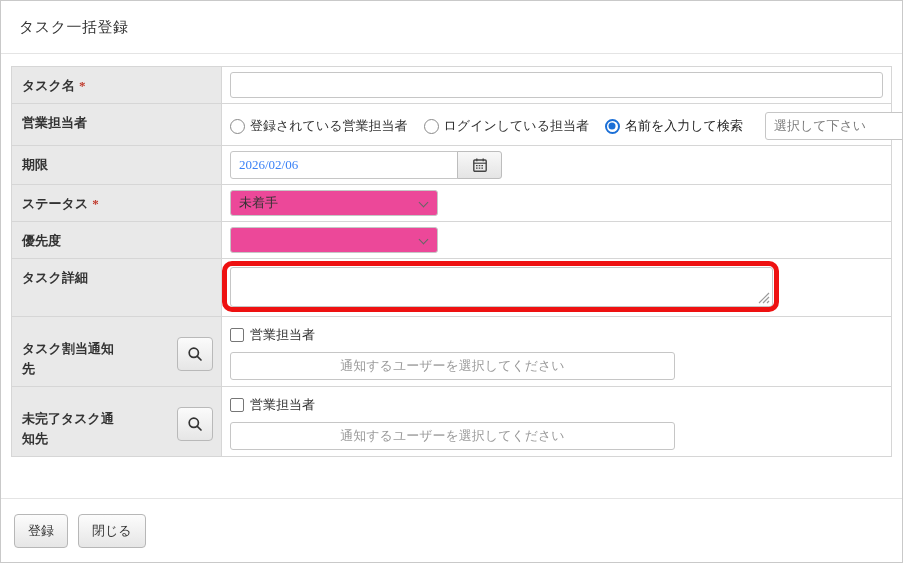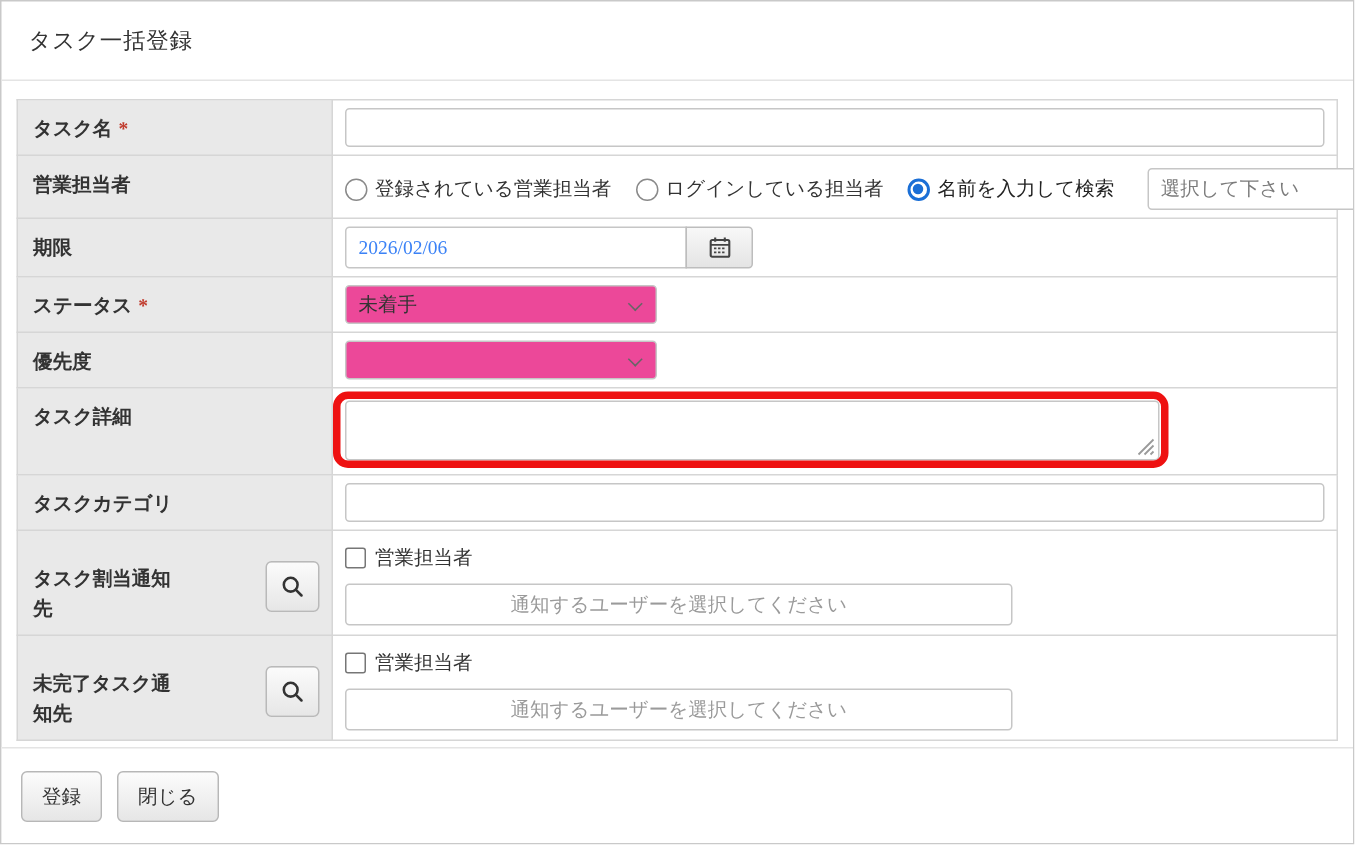--- a/index.html
+++ b/index.html
@@ -229,28 +229,20 @@
           <span class="ta-wrap">
             <textarea class="ta" style=""></textarea>
             <svg class="resize-grip" width="13" height="13" viewBox="0 0 13 13">
               <path d="M12 2 L2 12 M12 6 L6 12 M12 10 L10 12" stroke="#9a9a9a" stroke-width="1.2" fill="none"></path>
             </svg>
             <span class="annotation-red"></span>
           </span>
         </td>
       </tr>
 
-      <tr>
-        <th>
-          <span>タスクカテゴリ</span>
-        </th>
-        <td>
-          <input class="txt" type="text" value="" style="">
-        </td>
-      </tr>
 
       <tr style="height:62px;">
         <th>
           <div class="th-flex">
             <span class="th-label">タスク割当通知先</span>
             <span class="search-btn">
               <svg width="16" height="16" viewBox="0 0 16 16">
                 <circle cx="6.8" cy="6.8" r="4.6" fill="none" stroke="#333" stroke-width="1.7"></circle>
                 <line x1="10.3" y1="10.3" x2="14" y2="14" stroke="#333" stroke-width="1.7" stroke-linecap="round"></line>
               </svg>

